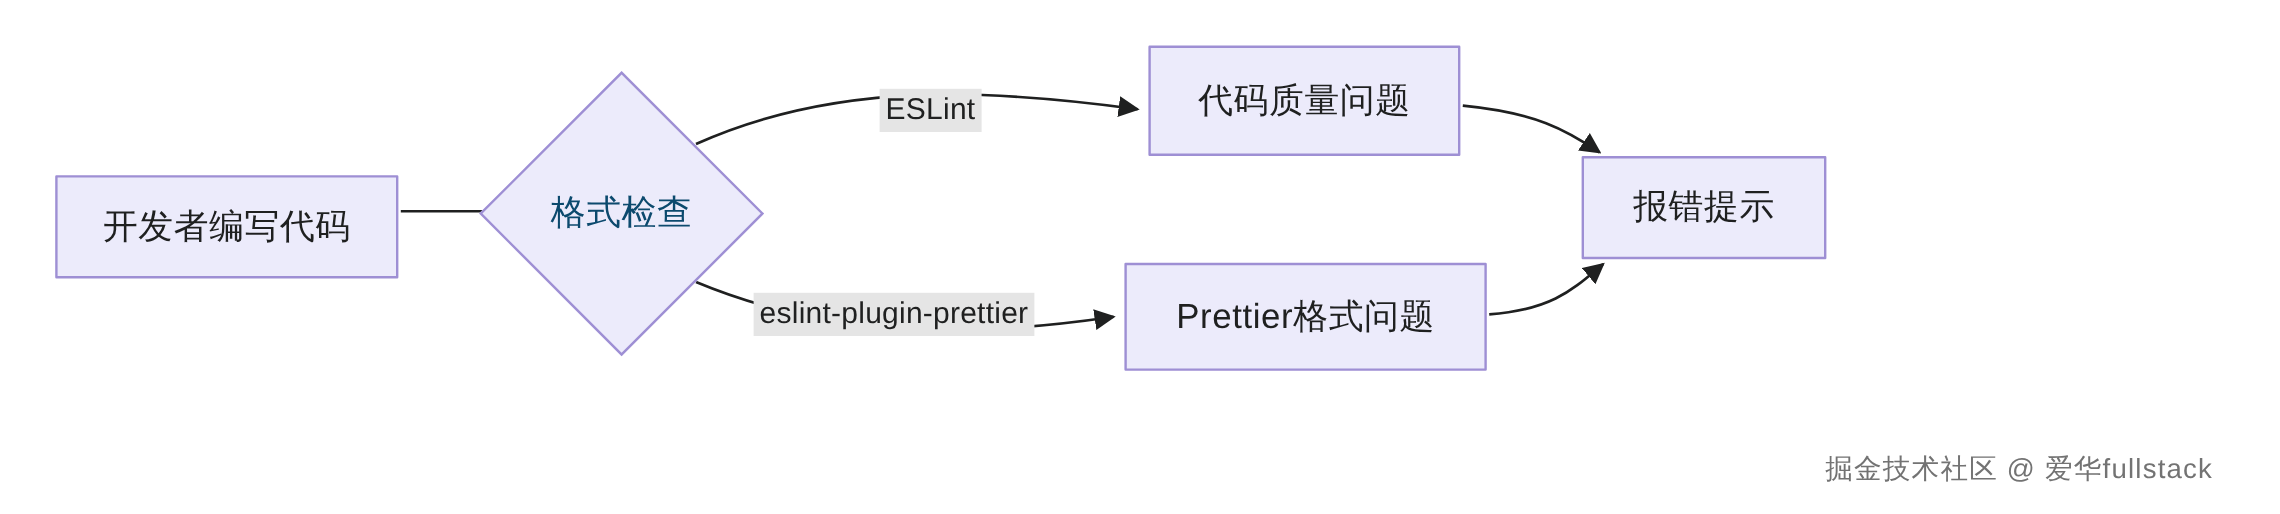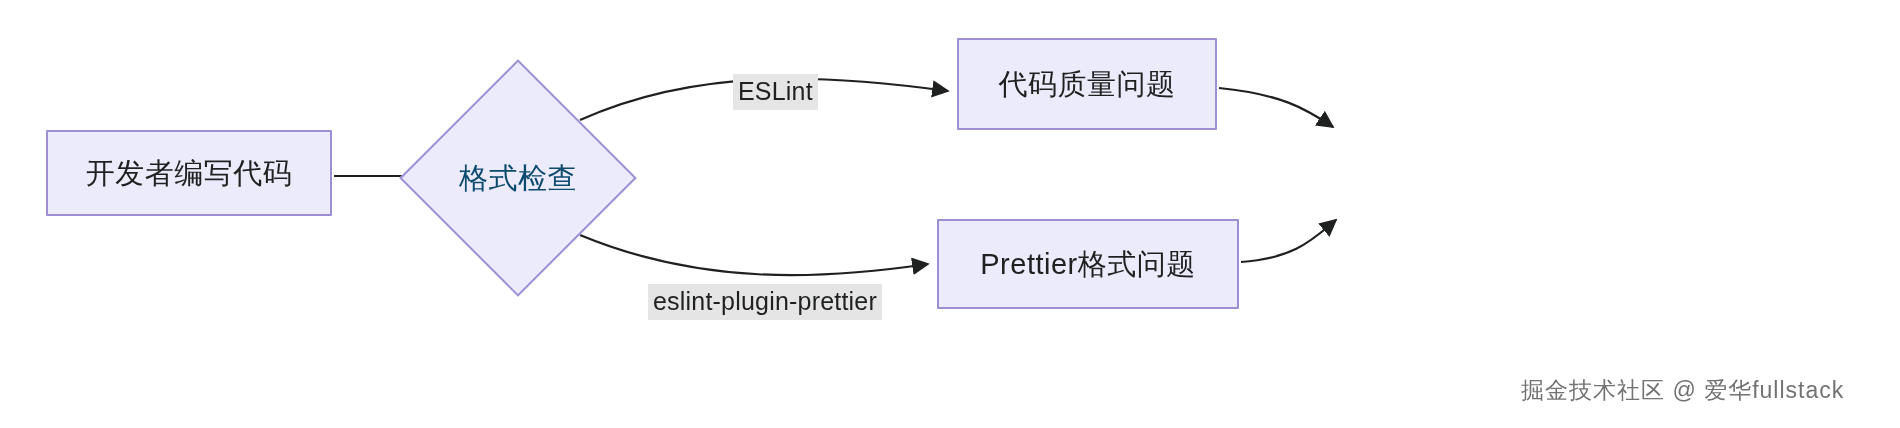--- a/index.html
+++ b/index.html
@@ -100,37 +100,40 @@
 
     <path d="M 580 120 C 700 66, 830 75, 948 91" fill="none" stroke="#1f2020" stroke-width="2.2" marker-end="url(#arrow)"></path>
 
     <path d="M 580 235 C 700 285, 820 280, 928 264" fill="none" stroke="#1f2020" stroke-width="2.2" marker-end="url(#arrow)"></path>
 
     <path d="M 1219 88 C 1280 94, 1305 108, 1333 127" fill="none" stroke="#1f2020" stroke-width="2.2" marker-end="url(#arrow)"></path>
 
     <path d="M 1241 262 C 1295 258, 1312 240, 1336 220" fill="none" stroke="#1f2020" stroke-width="2.2" marker-end="url(#arrow)"></path>
   </svg>
 
-  <div class="node process" style="left:46px; top:130px; width:286px; height:86px;">
+  <div class="node process" style="left:46px; top:146px; width:286px; height:86px;">
     <span>开发者编写代码</span>
   </div>
 
   <div class="node decision" style="left:434px; top:94px; width:168px; height:168px;">
     <div class="diamond-shape"></div>
     <span class="diamond-label">格式检查</span>
   </div>
 
   <div class="node process" style="left:957px; top:38px; width:260px; height:92px;">
     <span>代码质量问题</span>
   </div>
 
   <div class="node process" style="left:937px; top:219px; width:302px; height:90px;">
     <span>Prettier格式问题</span>
   </div>
 
+  <div class="node process" style="left:1318px; top:130px; width:204px; height:86px;">
+    <span>报错提示</span>
+  </div>
 
   <div class="edge-label" style="left:733px; top:74px;">ESLint</div>
 
-  <div class="edge-label" style="left:648px; top:244px;margin-top:40px;">eslint-plugin-prettier</div>
+  <div class="edge-label" style="left:628px; top:244px;">eslint-plugin-prettier</div>
 
   <div class="watermark" style="left:1521px; top:375px;">掘金技术社区 @ 爱华fullstack</div>
 
 </div>
 
 </body></html>

